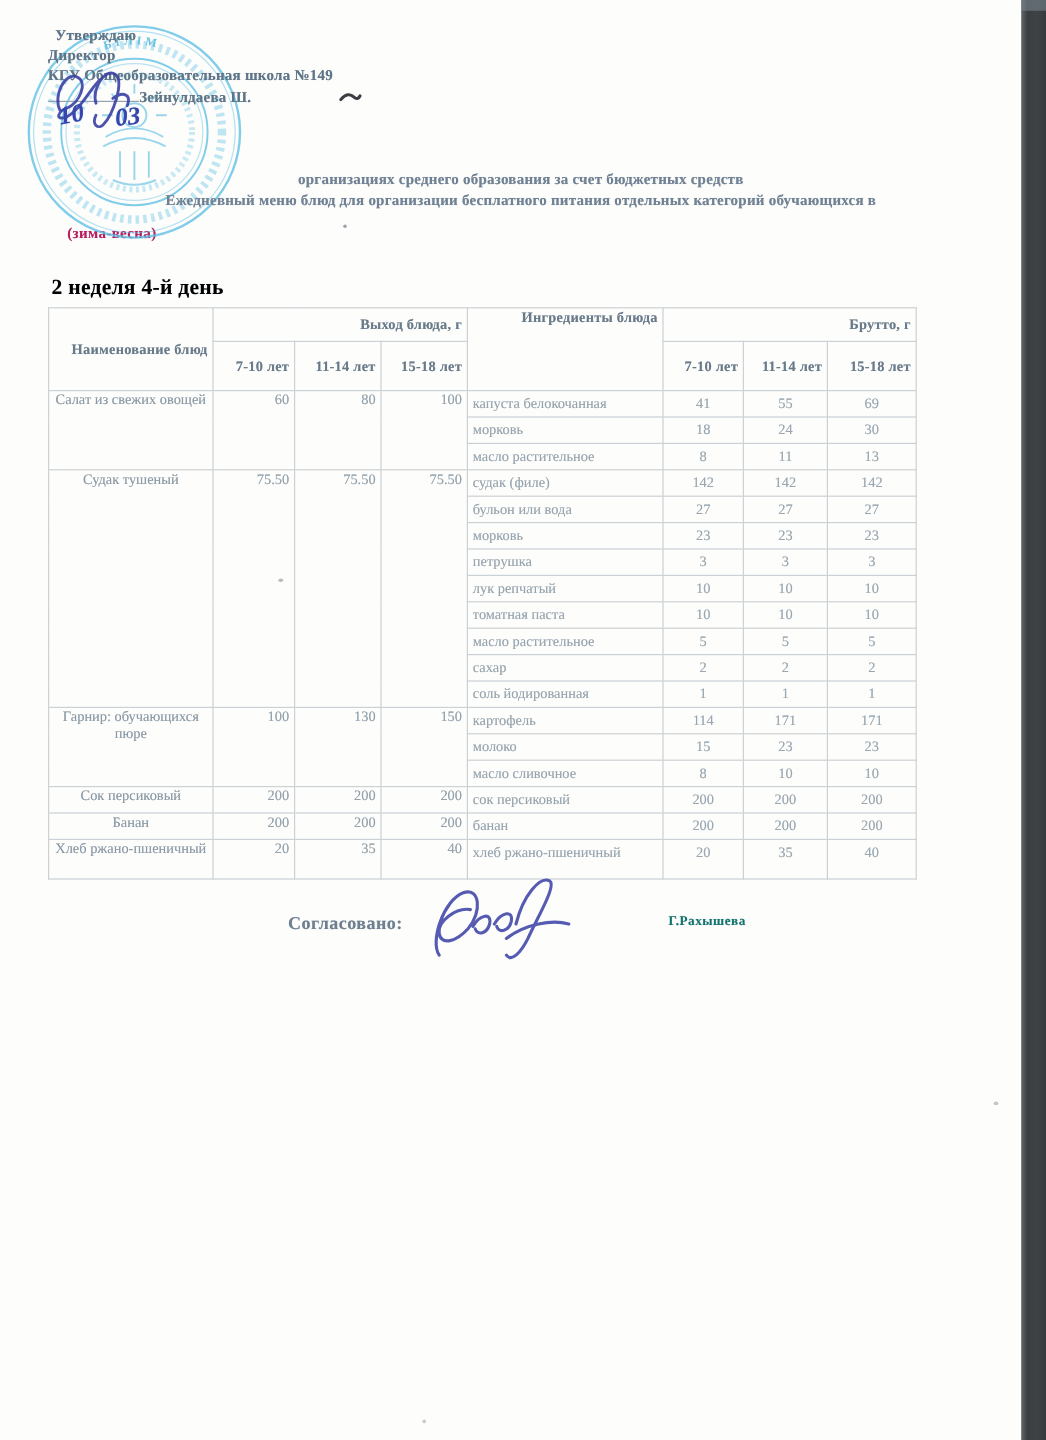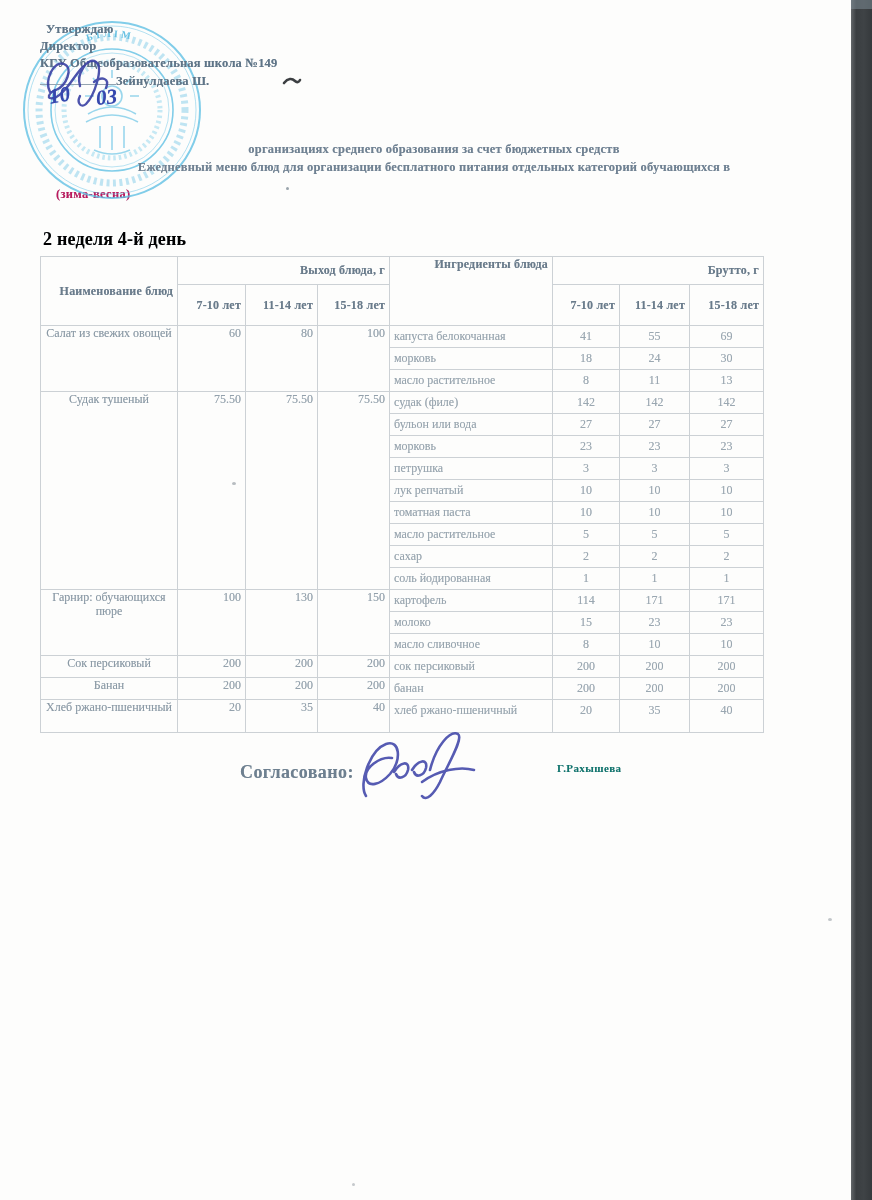--- a/index.html
+++ b/index.html
@@ -94,21 +94,21 @@
     color:#98a5af;text-shadow:0 0 .5px rgba(152,165,175,.5);
   }
   td.brutto-cell{
     text-align:center;padding-right:17px;
     color:#9aa7b1;text-shadow:0 0 .5px rgba(154,167,177,.5);
   }
   tr.last-row td.ing-cell, tr.last-row td.brutto-cell{height:29px;vertical-align:top;padding-top:3px;}
 
   
   .agreed-label{
-    position:absolute;left:240px;top:762px;color:#6e8090;font-size:18px;font-weight:bold;
+    position:absolute;left:240px;top:762px;color:#6e8090;font-size:15px;font-weight:bold;
     letter-spacing:.4px;text-shadow:0 0 .6px rgba(110,128,144,.5);
   }
   .agreed-name{
     position:absolute;left:557px;top:762px;color:#0f766e;font-size:11px;font-weight:bold;
     letter-spacing:.4px;text-shadow:0 0 .6px rgba(110,128,144,.5);
   }
 
   
   .speck{position:absolute;background:#aeb3b6;border-radius:50%;}
   .speck.s1{left:232px;top:482px;width:4px;height:3px;background:#b7bcc0;}

